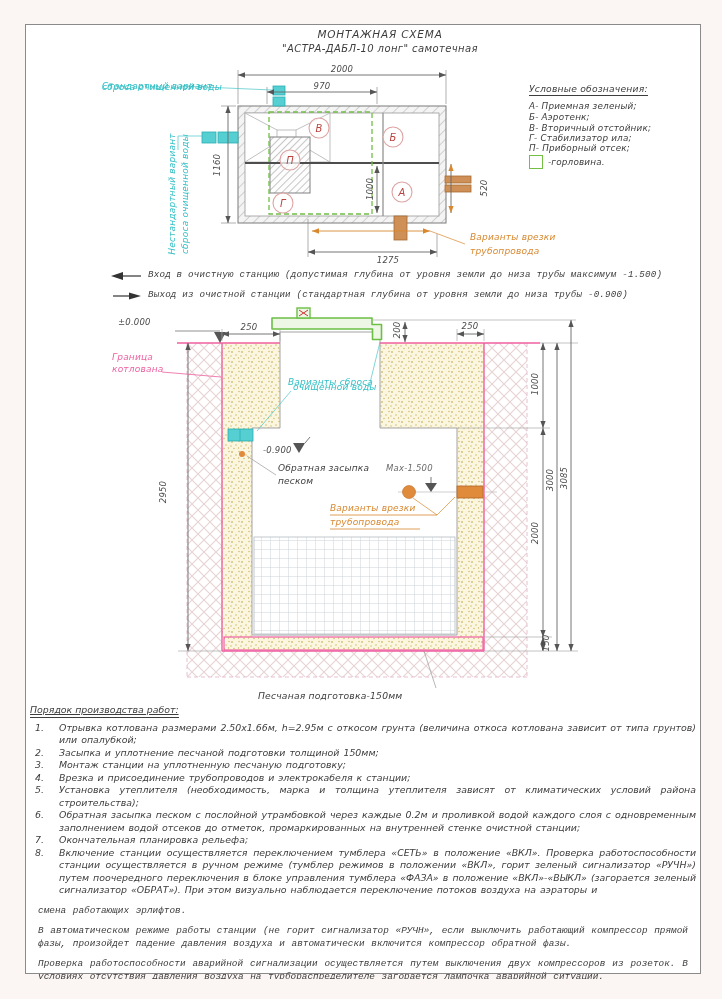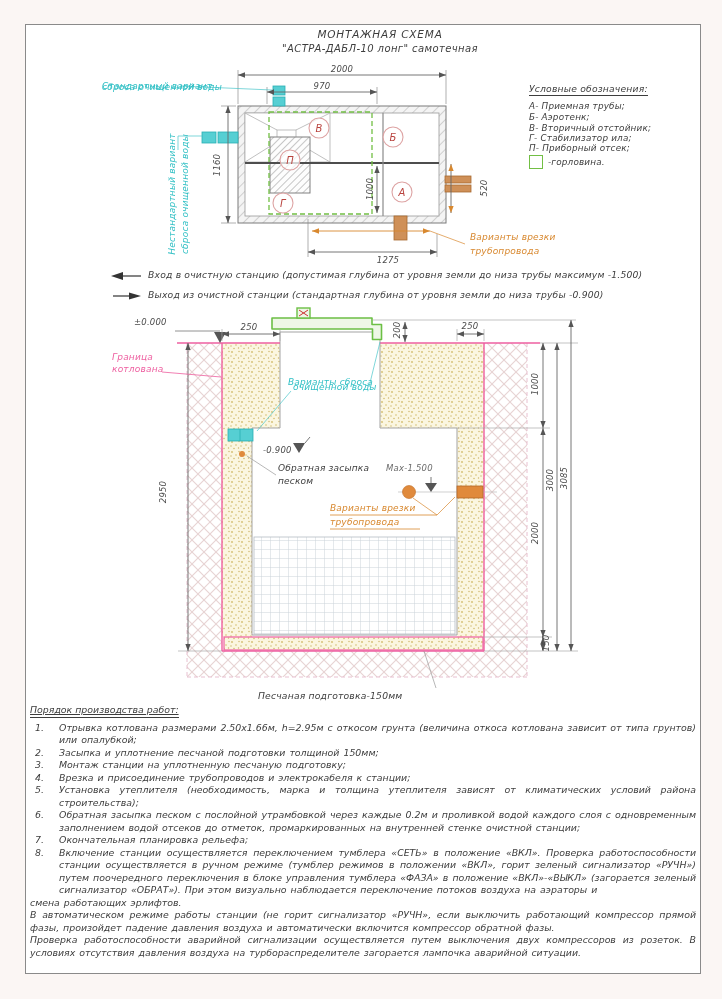--- a/index.html
+++ b/index.html
@@ -14,31 +14,31 @@
   .cyan{color:#2fbfc4;}
   .pink{color:#ee5fa0;}
   .orange{color:#d8882f;}
   .dark{color:#3d3d3d;}
   .gray{color:#6a6a6a;}
   .comp{font-size:10px;color:#b9443f;}
   .t1{font-size:10.5px;letter-spacing:.8px;}
   .t2{font-size:10px;letter-spacing:.4px;}
   .leg{font-size:8.8px;}
   .leg-title{font-size:9.2px;border-bottom:1px solid #3d3d3d;padding-bottom:1px;}
-  .note{font-size:9.2px;}
+  .note{font-size:9.2px;font-family:Liberation Mono, monospace;}
   .s9{font-size:9px;}
   .s92{font-size:9.2px;}
   .gorl-sq{position:absolute;width:12px;height:12px;border:1.7px solid #72bf44;background:#fff;}
   .work{position:absolute;left:30px;top:704px;width:666px;font-size:9.4px;line-height:12.5px;}
   .work .wtitle{display:inline-block;border-bottom:1px solid #3d3d3d;margin-bottom:2px;text-decoration:underline;}
   .work ol{list-style:none;margin:2px 0 0 0;padding:0;}
   .work li{display:flex;}
   .work .num{flex:none;width:24px;padding-left:5px;}
   .work .itx{flex:1;text-align:justify;word-spacing:1px;}
-  .work p{margin:0;text-align:justify;word-spacing:1px;}
+  .work p{margin:8px;text-align:justify;word-spacing:1px;font-family:Liberation Mono, monospace;}
 </style>
 </head>
 <body>
 
 <div class="page">
   <div class="frame"></div>
 
   <svg class="draw" width="722" height="999" viewBox="0 0 722 999">
     <defs>
       <pattern id="hatchWall" width="7" height="7" patternUnits="userSpaceOnUse" patternTransform="rotate(45)">
@@ -260,32 +260,32 @@
   <div class="lbl dim rot" style="left:484px;top:188px;">520</div>
   <div class="lbl dim ctr" style="left:388px;top:260px;">1275</div>
 
   <div class="lbl comp ctr" style="left:319px;top:128px;">В</div>
   <div class="lbl comp ctr" style="left:393px;top:137px;">Б</div>
   <div class="lbl comp ctr" style="left:290px;top:160px;">П</div>
   <div class="lbl comp ctr" style="left:402px;top:192px;">А</div>
   <div class="lbl comp ctr" style="left:283px;top:203px;">Г</div>
 
   <div class="lbl leg-title" style="left:529px;top:83px;">Условные обозначения:</div>
-  <div class="lbl leg" style="left:529px;top:101px;">А- Приемная трубы;</div>
+  <div class="lbl leg" style="left:529px;top:101px;">А- Приемная зеленый;</div>
   <div class="lbl leg" style="left:529px;top:112px;">Б- Аэротенк;</div>
   <div class="lbl leg" style="left:529px;top:123px;">В- Вторичный отстойник;</div>
   <div class="lbl leg" style="left:529px;top:133px;">Г- Стабилизатор ила;</div>
   <div class="lbl leg" style="left:529px;top:143px;">П- Приборный отсек;</div>
   <div class="gorl-sq" style="left:529px;top:155px;"></div>
   <div class="lbl leg" style="left:548px;top:157px;">-горловина.</div>
 
   <div class="lbl note" style="left:148px;top:269px;">Вход в очистную станцию (допустимая глубина от уровня земли до низа трубы максимум -1.500)</div>
   <div class="lbl note" style="left:148px;top:289px;">Выход из очистной станции (стандартная глубина от уровня земли до низа трубы -0.900)</div>
 
-  <div class="lbl dim" style="left:134px;top:317px;text-align:center;">±0.000</div>
+  <div class="lbl dim" style="left:118px;top:317px;text-align:center;">±0.000</div>
   <div class="lbl dim ctr" style="left:249px;top:327px;">250</div>
   <div class="lbl dim rot" style="left:397px;top:330px;">200</div>
   <div class="lbl dim ctr" style="left:470px;top:326px;">250</div>
   <div class="lbl pink s9" style="left:112px;top:352px;">Граница</div>
   <div class="lbl pink s9" style="left:112px;top:364px;">котлована</div>
   <div class="lbl cyan s9" style="left:288px;top:377px;">Варианты сброса</div>
   <div class="lbl cyan s9" style="left:293px;top:382px;">очищенной воды</div>
   <div class="lbl dim" style="left:263px;top:445px;">-0.900</div>
   <div class="lbl dark s9" style="left:278px;top:463px;">Обратная засыпка</div>
   <div class="lbl dark s9" style="left:278px;top:476px;">песком</div>

